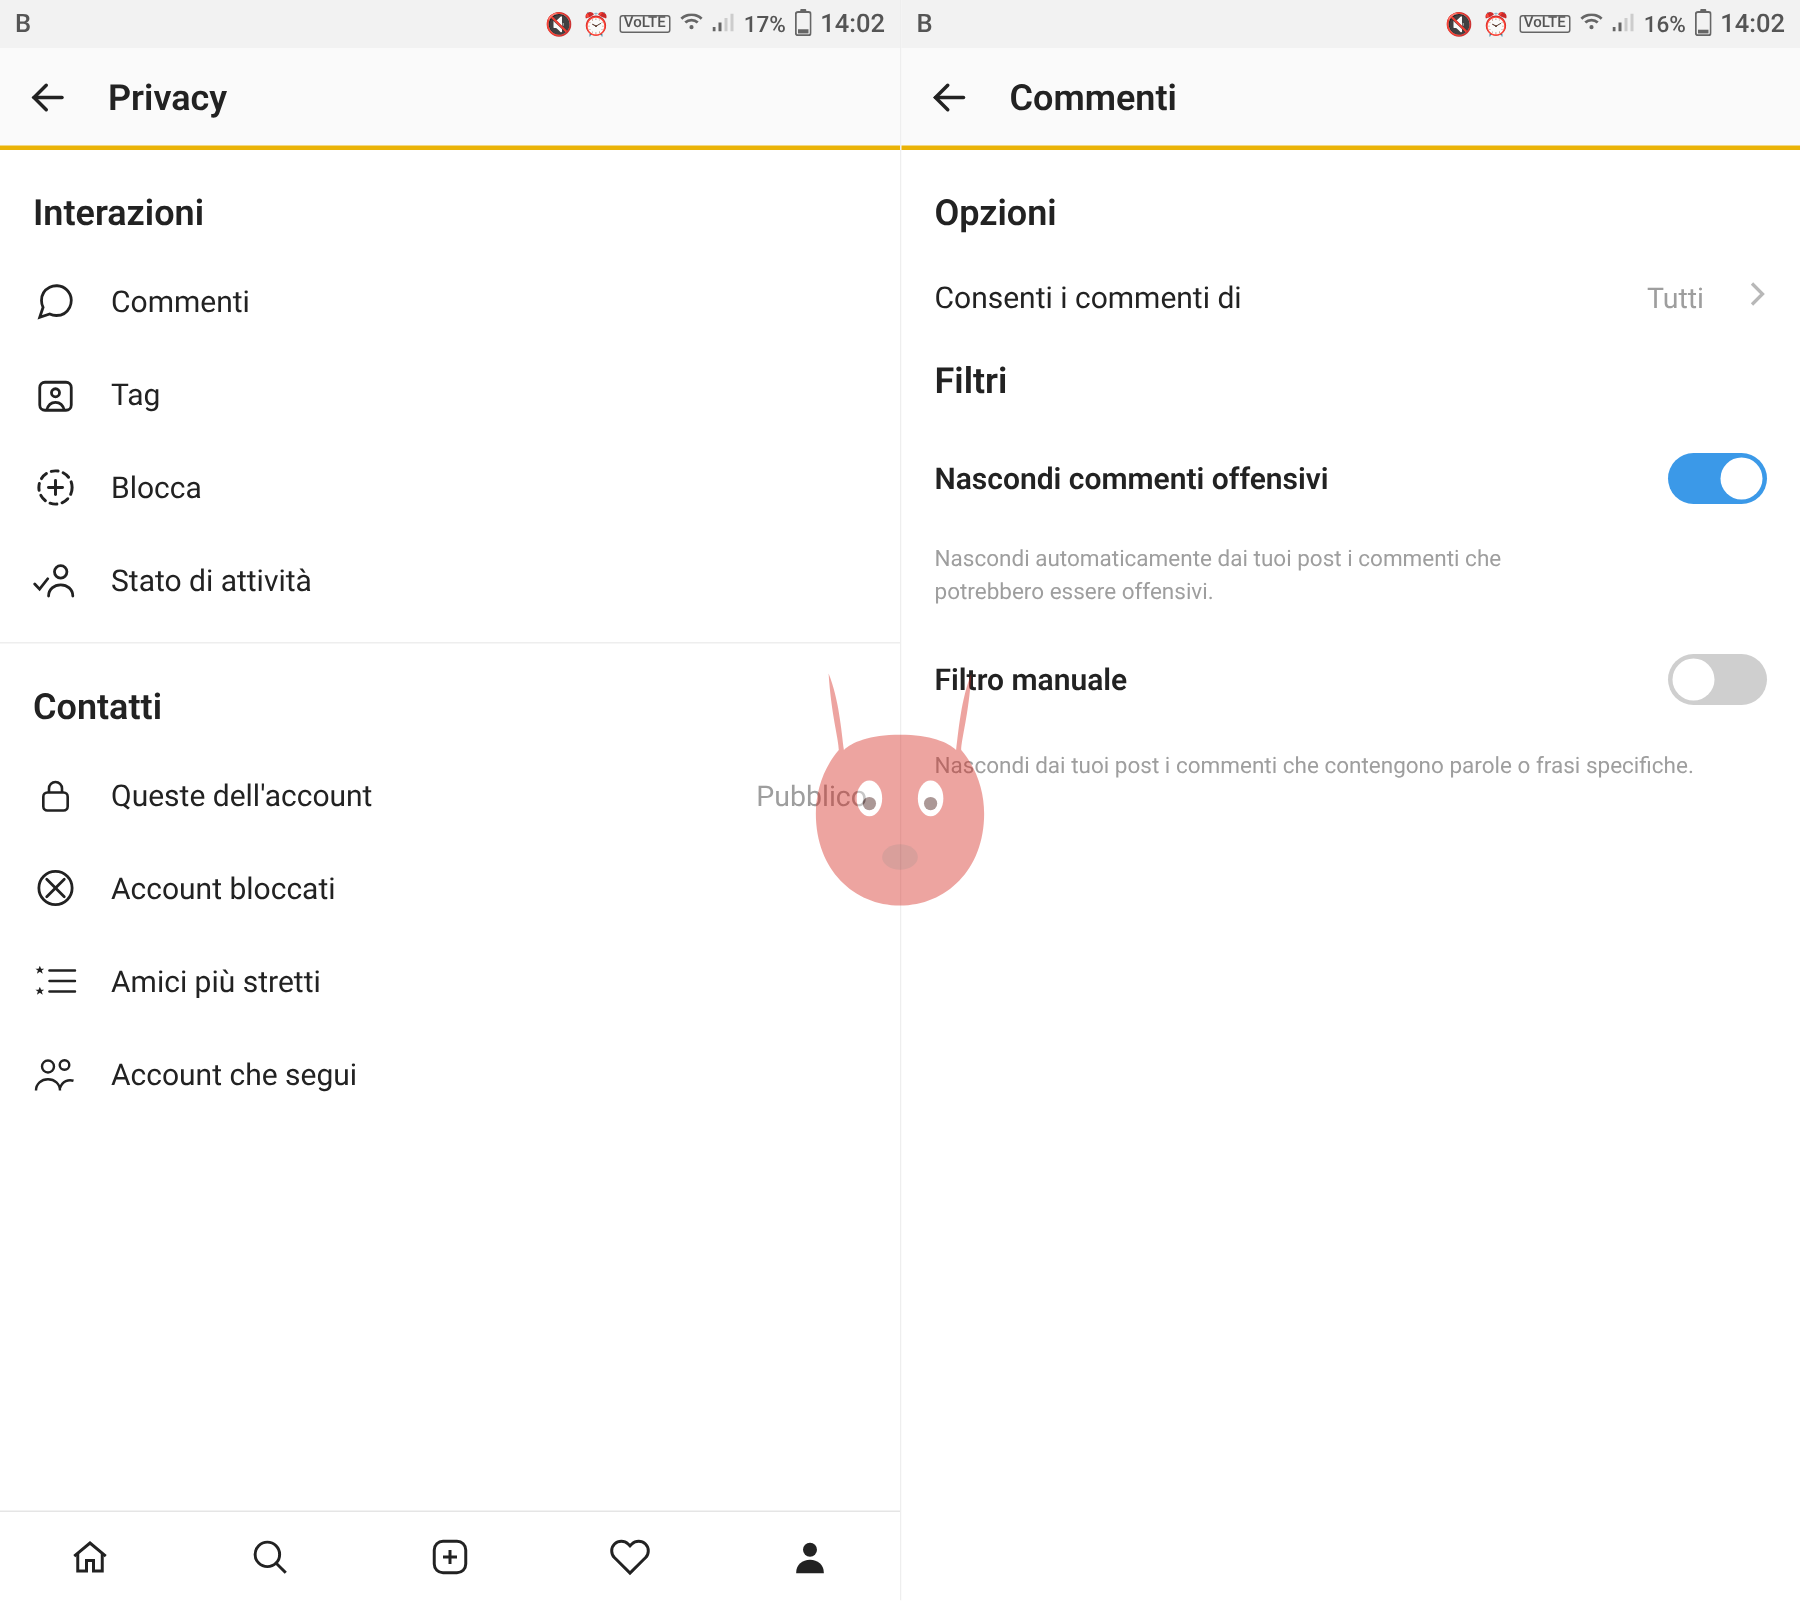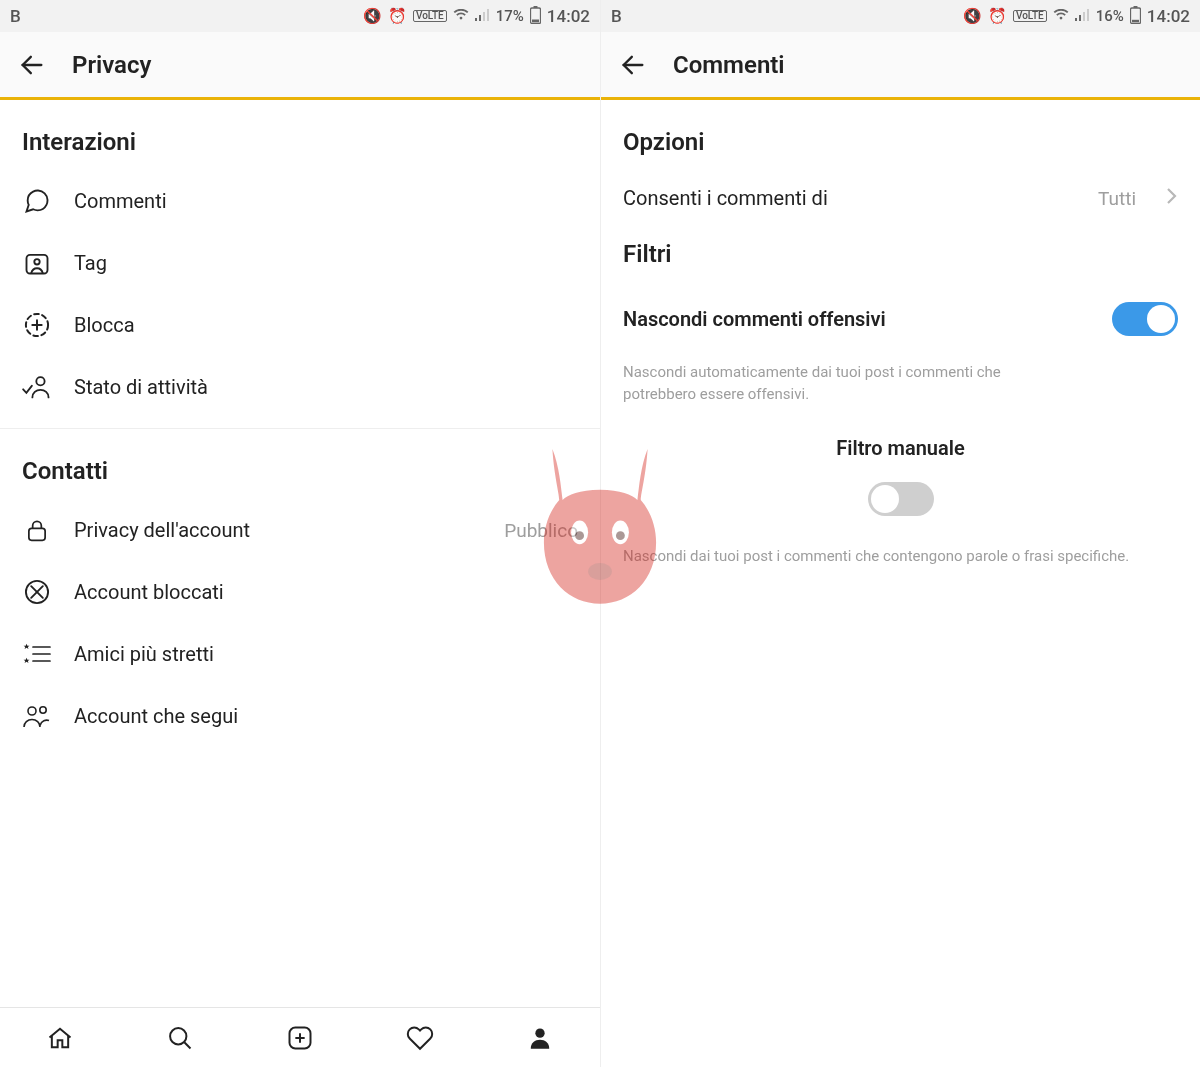--- a/index.html
+++ b/index.html
@@ -139,21 +139,21 @@
 
       <div class="section-header">Contatti</div>
 
       <div class="row clickable">
         <div class="row-icon">
           <svg width="26" height="28" viewBox="0 0 24 24" fill="none" stroke="#222" stroke-width="1.6">
               <rect x="4.5" y="10.5" width="15" height="11" rx="2.5"></rect>
               <path d="M8 10.5V8a4 4 0 118 0v2.5"></path>
             </svg>
         </div>
-        <div class="row-label">Privacy dell'account</div>
+        <div class="row-label">Queste dell'account</div>
         <div class="row-value">Pubblico</div>
       </div>
 
       <div class="row clickable">
         <div class="row-icon">
           <svg width="28" height="28" viewBox="0 0 24 24" fill="none" stroke="#222" stroke-width="1.6" stroke-linecap="round">
               <circle cx="12" cy="12" r="9.5"></circle>
               <line x1="7" y1="7" x2="17" y2="17"></line>
               <line x1="17" y1="7" x2="7" y2="17"></line>
             </svg>
@@ -282,21 +282,21 @@
 
 
       <div class="section-header" style="padding-top:14px;">Filtri</div>
 
       <div class="row" style="padding-top:20px;justify-content:center;">
         <div class="row-label" style="font-weight:600;">Nascondi commenti offensivi</div>
         <div class="toggle on"></div>
       </div>
       <div class="helper" style="padding-top:10px;max-width:460px;">Nascondi automaticamente dai tuoi post i commenti che potrebbero essere offensivi.</div>
 
-      <div class="row" style="padding-top:10px;flex-direction:column;">
+      <div class="row" style="padding-top:10px;">
         <div class="row-label" style="font-weight:600;">Filtro manuale</div>
         <div class="toggle off"></div>
       </div>
       <div class="helper" style="padding-top:14px;">Nascondi dai tuoi post i commenti che contengono parole o frasi specifiche.</div>
 
     </div>
   </div>
 
   <svg class="watermark" width="170" height="170" viewBox="0 0 100 100">
     <path fill="#d6281f" d="M22 6c4 10 5 22 6 30 3-3 10-6 22-6s19 3 22 6c1-8 2-20 6-30-1 16-4 26-4 30 6 7 9 16 9 25 0 22-15 36-33 36S17 83 17 61c0-9 3-18 9-25 0-4-3-14-4-30z"></path>

